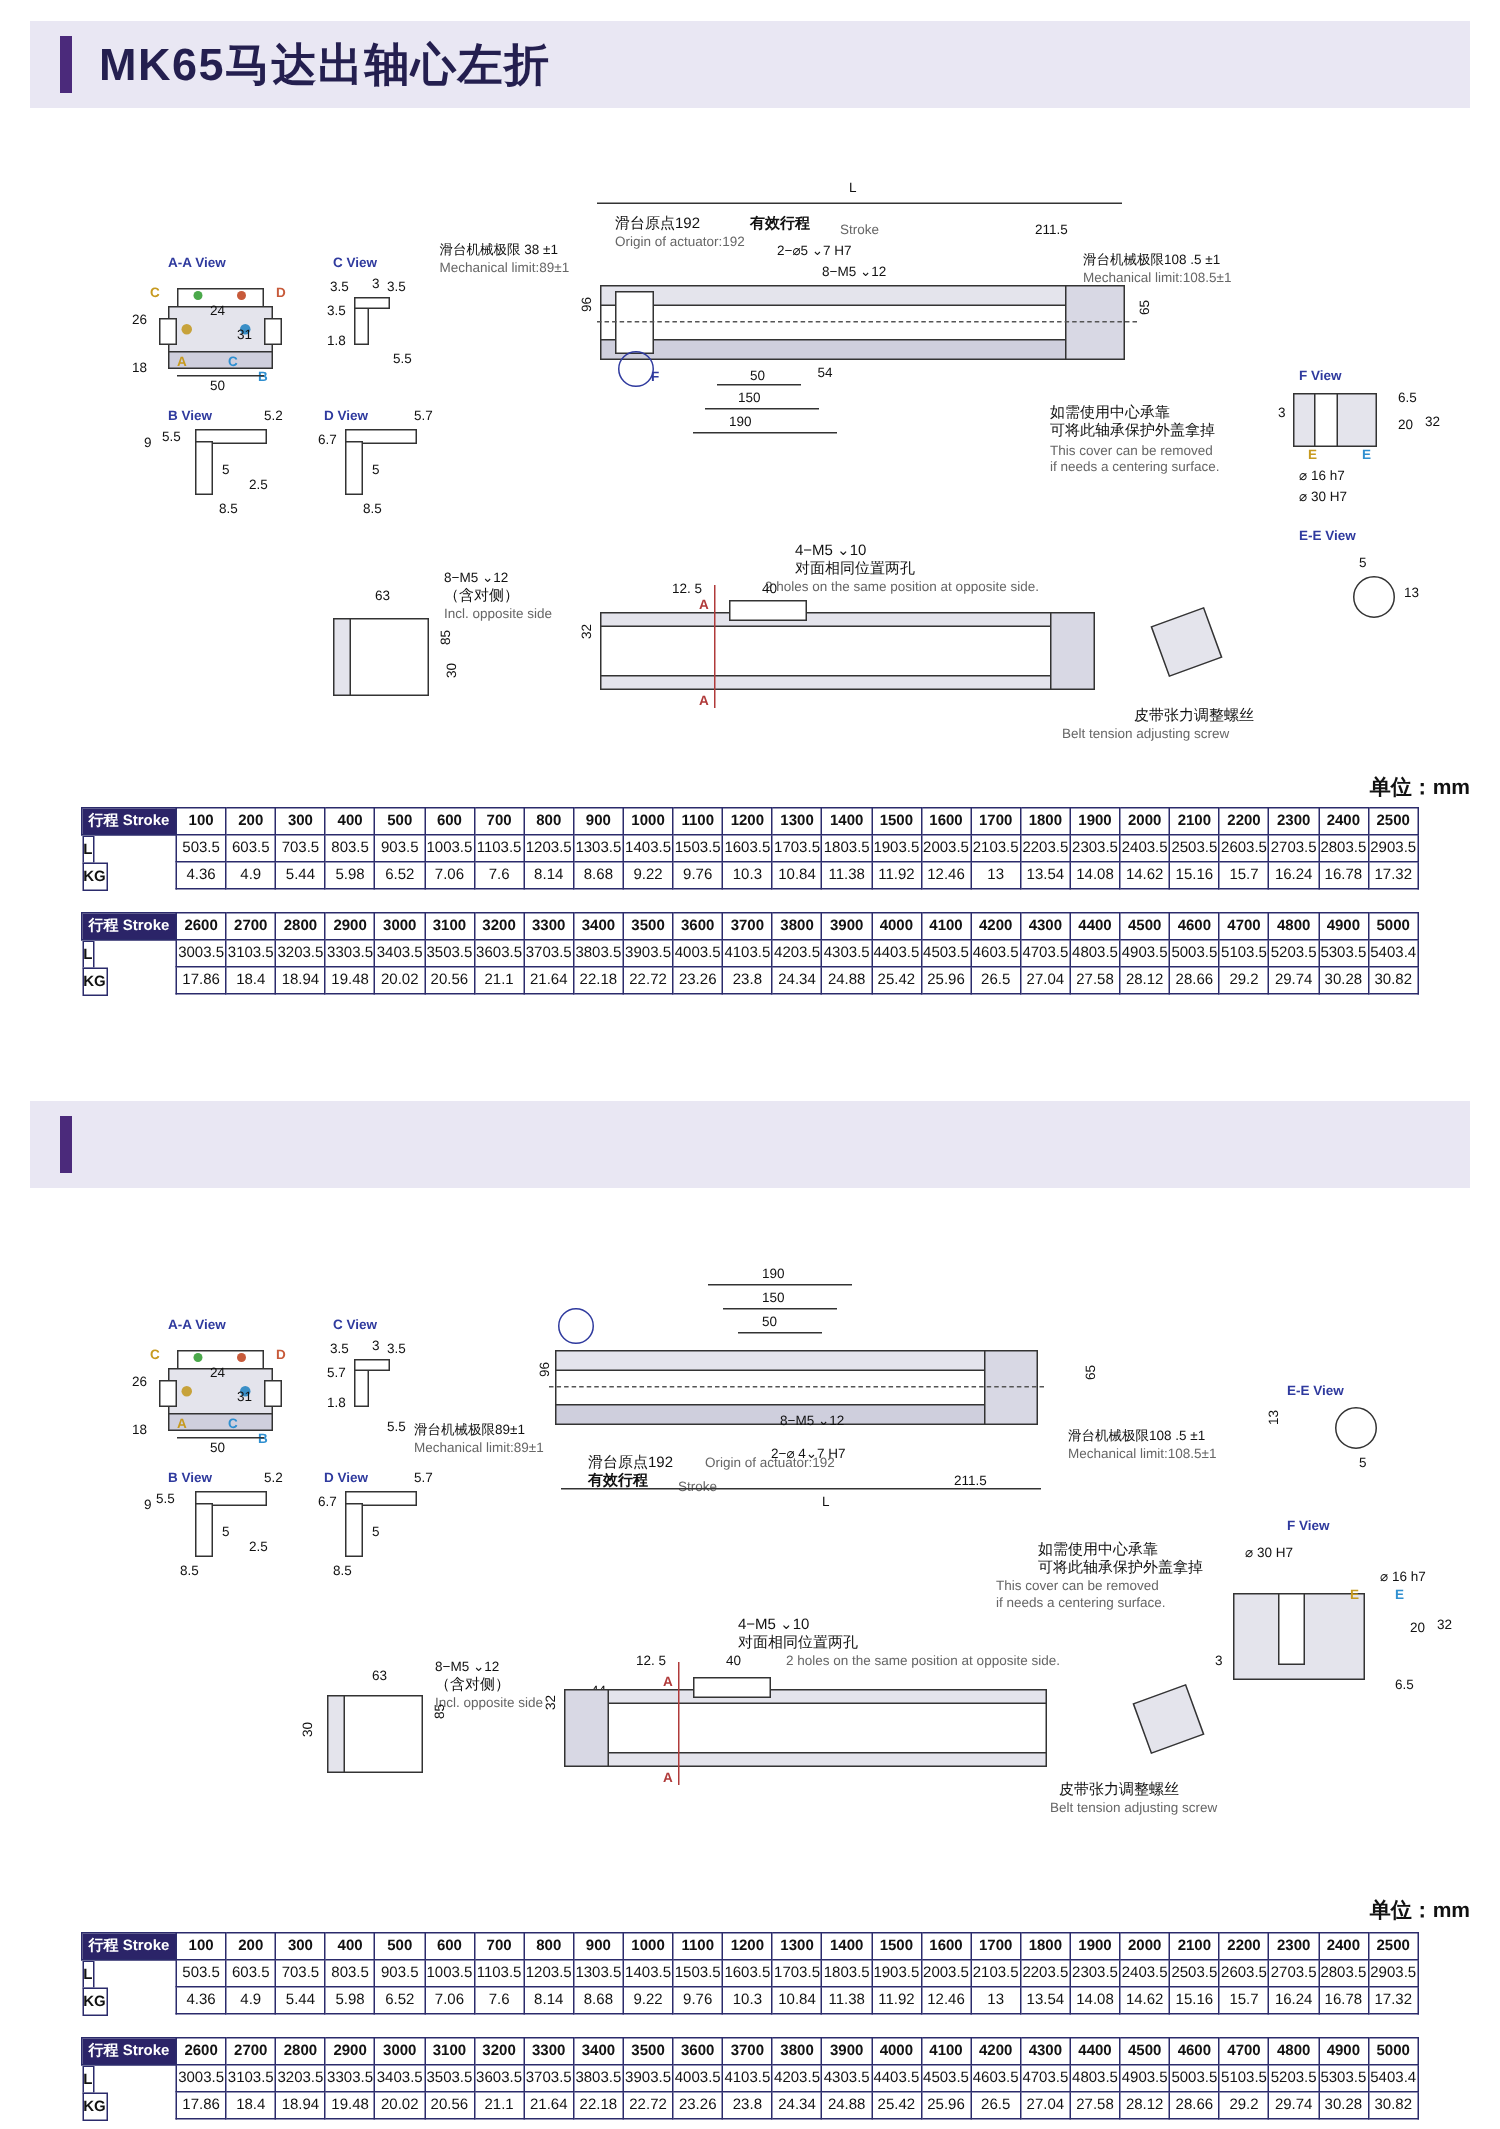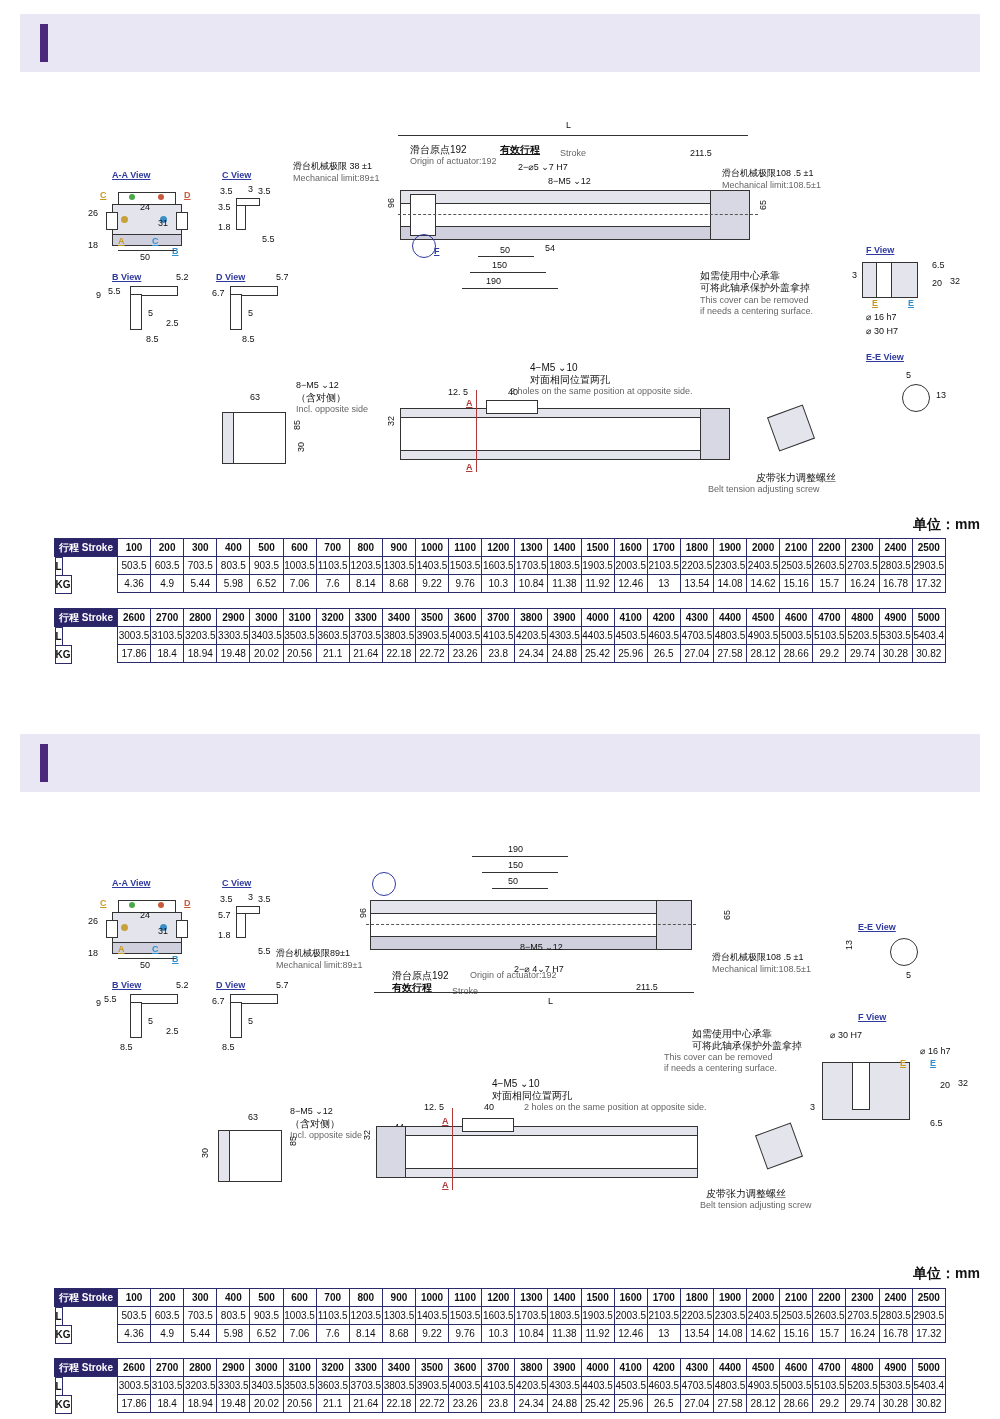--- a/index.html
+++ b/index.html
@@ -26,21 +26,21 @@
      height:17px;line-height:17px;padding:0;color:#111;background:#ffffff;
   }
   table.spec td.hdr{background:#2b2468;color:#ffffff;font-weight:bold;font-size:10px;}
   table.spec td.lbl{background:#ffffff;font-weight:bold;}
   table.spec td.headrow{background:#ffffff;font-weight:bold;}
 
   
   .draw{position:absolute;}
   .lbl{position:absolute;font-size:9px;color:#111;white-space:nowrap;line-height:1.15;}
   .lbl.cn{font-size:10px;}
-  .lbl.b{font-weight:bold;text-decoration:underline;}
+  .lbl.b{font-weight:bold;}
   .lbl.blue{color:#2f3a9e;font-weight:bold;}
   .lbl.gray{color:#666;}
   .lbl.vert{writing-mode:vertical-rl;transform:rotate(180deg);}
   .ln{position:absolute;background:#333;}
   .ln.h{height:1px;}
   .ln.v{width:1px;}
   .ln.dash-h{height:0;border-top:1px dashed #555;background:none;}
   .box{position:absolute;border:1px solid #333;background:#fff;}
   .boxg{position:absolute;border:1px solid #333;background:#e4e4ec;}
   .boxd{position:absolute;border:1px solid #333;background:#cfcfdd;}
@@ -48,20 +48,21 @@
   .circb{position:absolute;border:1px solid #2f3a9e;border-radius:50%;background:none;}
   .dot{position:absolute;border-radius:50%;}
 </style>
 </head>
 <body>
 
 <div class="page">
 
   <div class="sec-header" style="top:14px;">
     <div class="bar"></div>
+    <div class="title">MK65马达出轴心左折</div>
   </div>
 
   <div class="draw" style="left:0;top:90px;width:1000px;height:420px;">
 
     <div class="lbl b blue" style="left:112px;top:80px;">A-A View</div>
     <div class="box" style="left:118px;top:102px;width:56px;height:12px;"></div>
     <div class="boxg" style="left:112px;top:114px;width:68px;height:30px;"></div>
     <div class="box" style="left:106px;top:122px;width:10px;height:16px;"></div>
     <div class="box" style="left:176px;top:122px;width:10px;height:16px;"></div>
     <div class="boxd" style="left:112px;top:144px;width:68px;height:10px;"></div>

